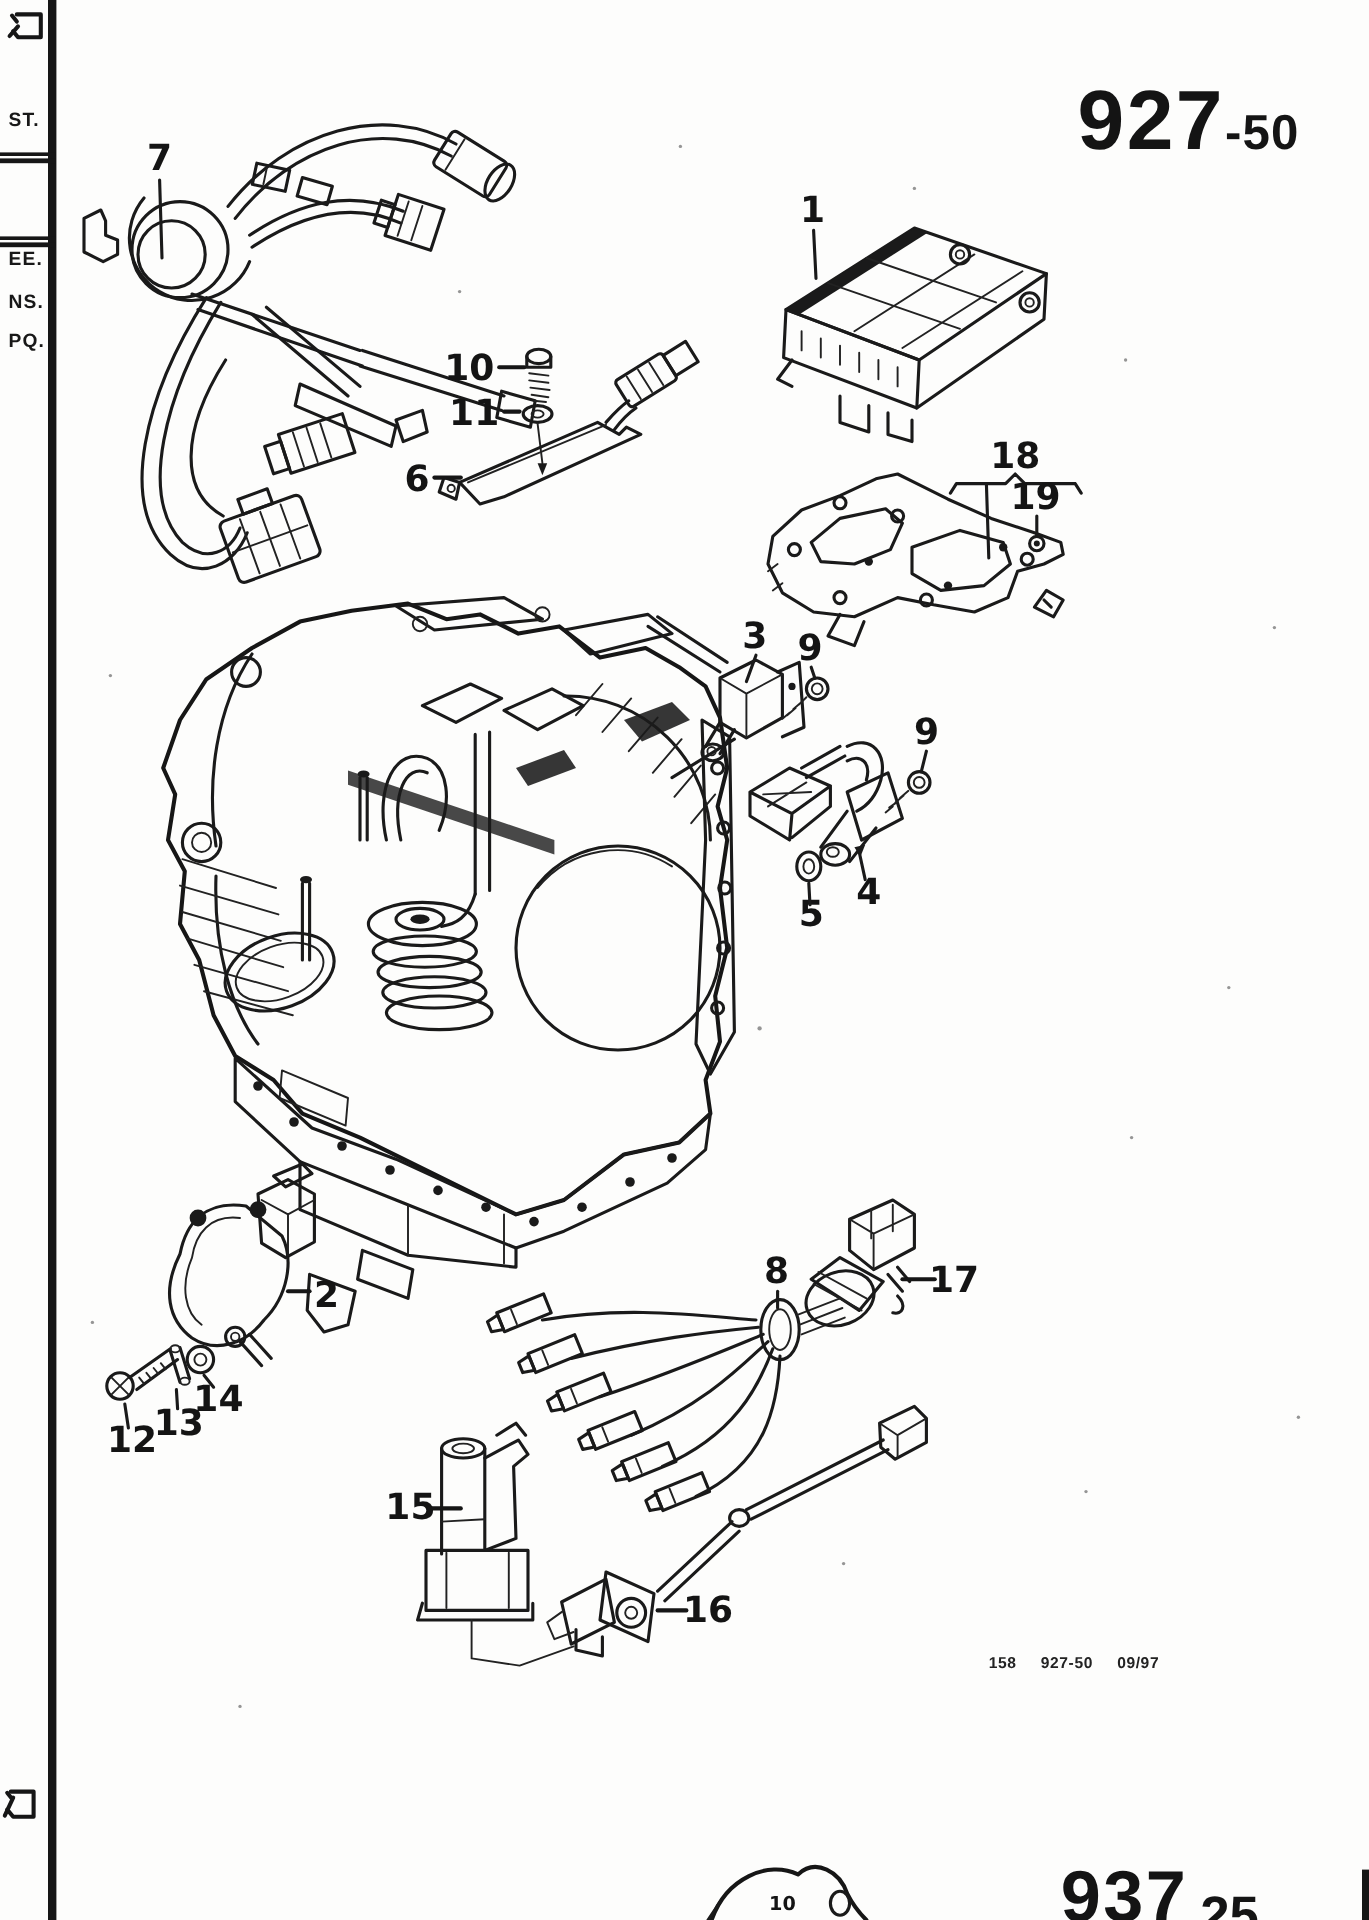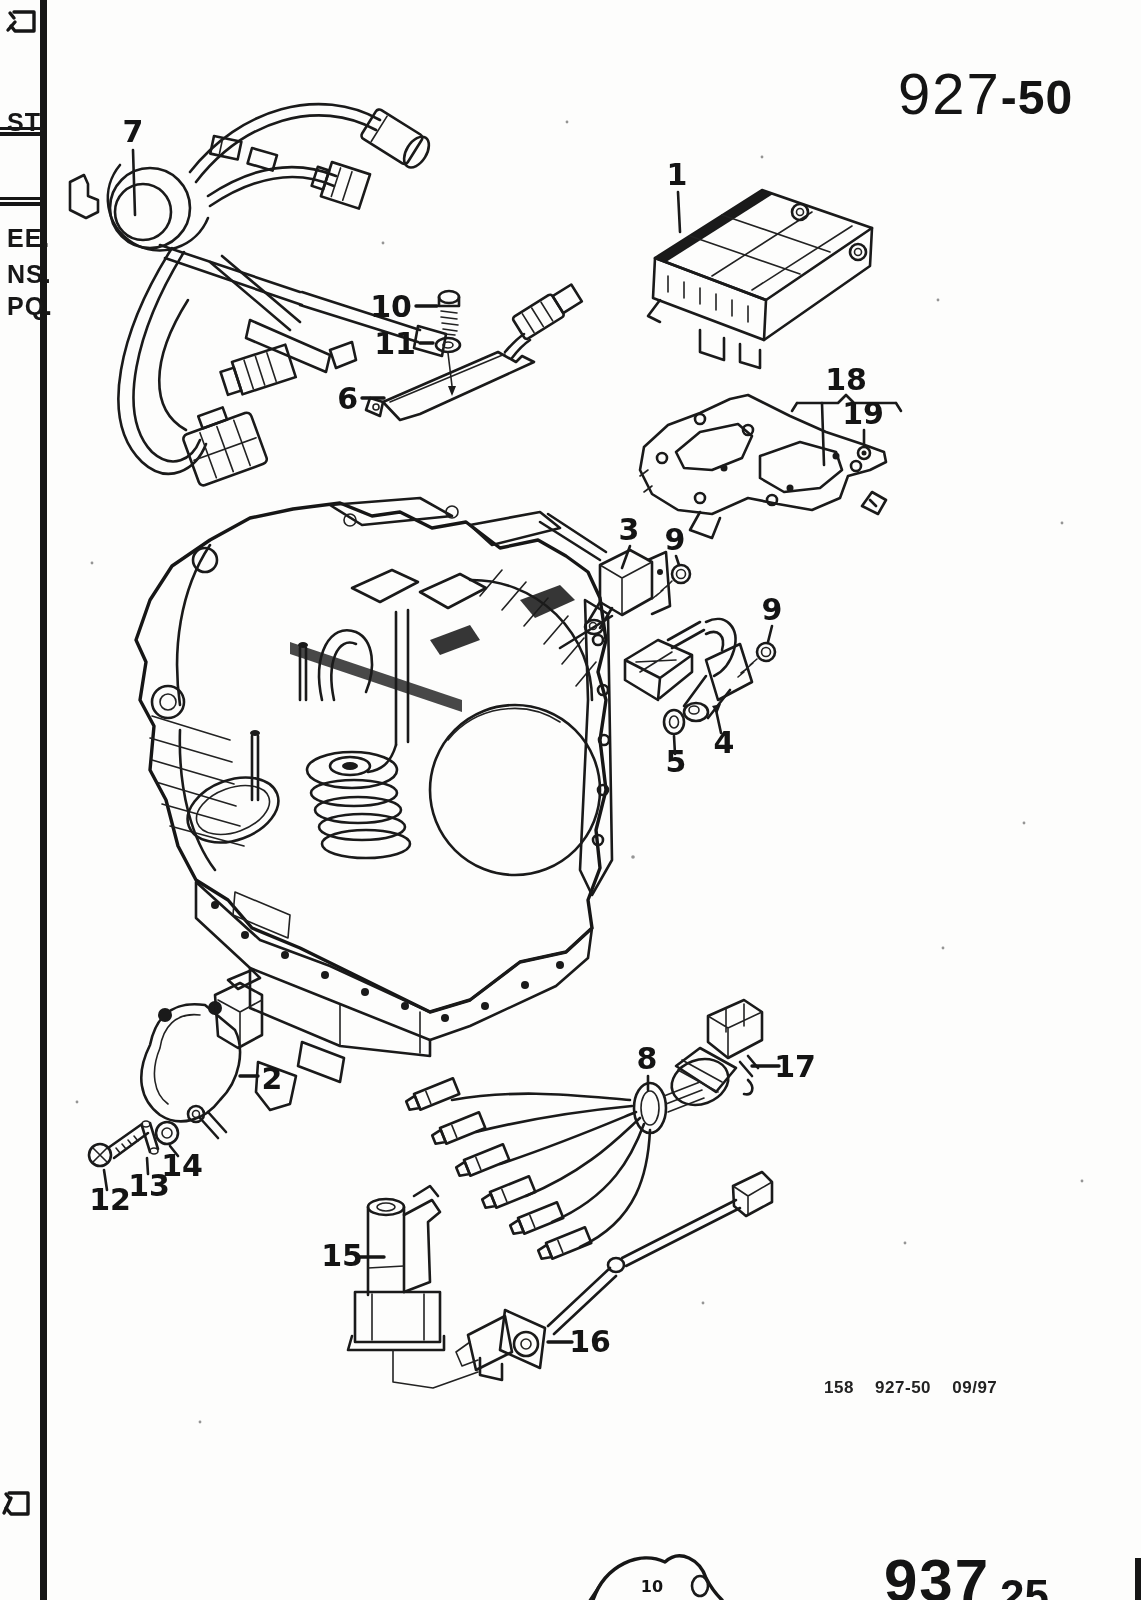--- a/index.html
+++ b/index.html
@@ -1,26 +1,26 @@
 <!DOCTYPE html>
 <html><head>
 <meta charset="utf-8">
 <style>
   html,body{margin:0;padding:0;background:#e8e8e8;}
   .page{position:relative;width:1141px;height:1600px;background:#fdfdfc;overflow:hidden;
         font-family:"Liberation Sans",sans-serif;color:#141414;}
   
   .v-border{position:absolute;left:40px;top:0;width:7px;height:1600px;background:#161616;}
   .h-rule{position:absolute;left:0;width:46px;background:#161616;}
-  .tab{position:absolute;left:7px;font-weight:bold;font-size:25px;letter-spacing:1px;color:#181818;margin-top:16px;}
+  .tab{position:absolute;left:7px;font-weight:bold;font-size:16px;letter-spacing:1px;color:#181818;}
   
   .hdr{position:absolute;left:898px;top:60px;white-space:nowrap;}
-  .hdr .big{font-size:58px;font-weight:400;letter-spacing:2px;}
-  .hdr .small{font-size:48px;font-weight:600;letter-spacing:1px;}
-  .ftr{position:absolute;left:824px;top:1378px;font-size:17px;font-weight:bold;
+  .hdr .big{font-size:70px;font-weight:700;letter-spacing:2px;}
+  .hdr .small{font-size:41px;font-weight:600;letter-spacing:1px;}
+  .ftr{position:absolute;left:824px;top:1378px;font-size:13px;font-weight:bold;
        letter-spacing:.5px;color:#222;white-space:nowrap;}
   .ftr span{margin-right:16px;}
   .nextpage{position:absolute;left:884px;top:1546px;white-space:nowrap;}
   .nextpage .big{font-size:60px;font-weight:600;letter-spacing:2px;}
   .nextpage .small{font-size:44px;font-weight:600;position:relative;top:10px;margin-left:10px;}
   .edge-mark{position:absolute;left:1135px;top:1558px;width:6px;height:42px;background:#161616;}
   
   svg{position:absolute;left:0;top:0;}
   .ln{fill:none;stroke:#1a1a1a;stroke-width:2.6;stroke-linecap:round;stroke-linejoin:round;}
   .thk{fill:none;stroke:#161616;stroke-width:3.4;stroke-linecap:round;stroke-linejoin:round;}

